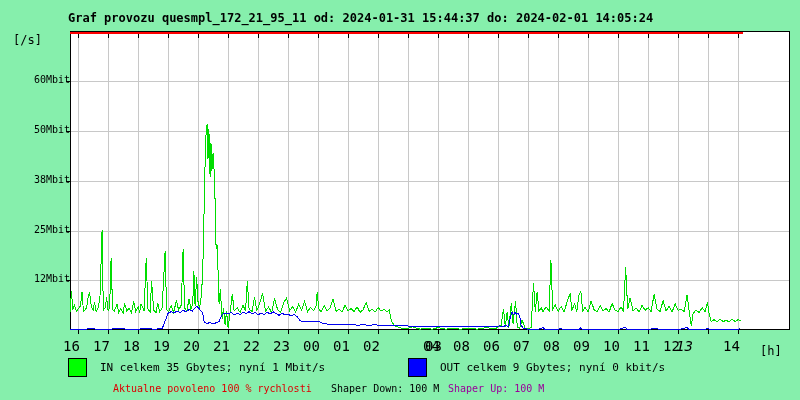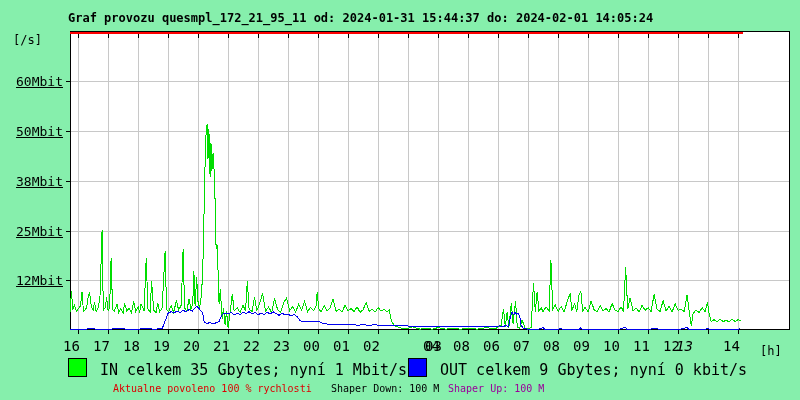--- a/index.html
+++ b/index.html
@@ -5,24 +5,24 @@
   html,body{margin:0;padding:0;}
   .page{
     position:relative;width:800px;height:400px;background:#86efac;
     font-family:"DejaVu Sans Mono","Liberation Mono",monospace;
     overflow:hidden;color:#000;
   }
   .chart-title{position:absolute;left:68px;top:11px;font-size:12px;font-weight:bold;white-space:pre;}
   .y-unit{position:absolute;left:13px;top:33px;font-size:12px;}
   .x-unit{position:absolute;left:760px;top:344px;font-size:12px;}
   svg.traffic{position:absolute;left:0;top:0;}
-  .ytick{position:absolute;left:0;width:63px;text-align:right;font-size:13px;text-decoration:underline;}
+  .ytick{position:absolute;left:7px;width:63px;text-align:right;font-size:10px;}
   .xtick{position:absolute;top:338px;width:30px;text-align:left;font-size:14px;}
   .legend-swatch{position:absolute;width:19px;height:19px;border:1px solid #000;box-sizing:border-box;top:358px;}
-  .legend-label{position:absolute;top:361px;font-size:15px;white-space:pre;}
+  .legend-label{position:absolute;top:361px;font-size:11px;white-space:pre;}
   .status-item{position:absolute;top:383px;font-size:10px;white-space:pre;}
 </style>
 </head>
 <body>
 
 <div class="page">
   <div class="chart-title">Graf provozu quesmpl_172_21_95_11 od: 2024-01-31 15:44:37 do: 2024-02-01 14:05:24</div>
   <div class="y-unit">[/s]</div>
   <div class="x-unit">[h]</div>
 

